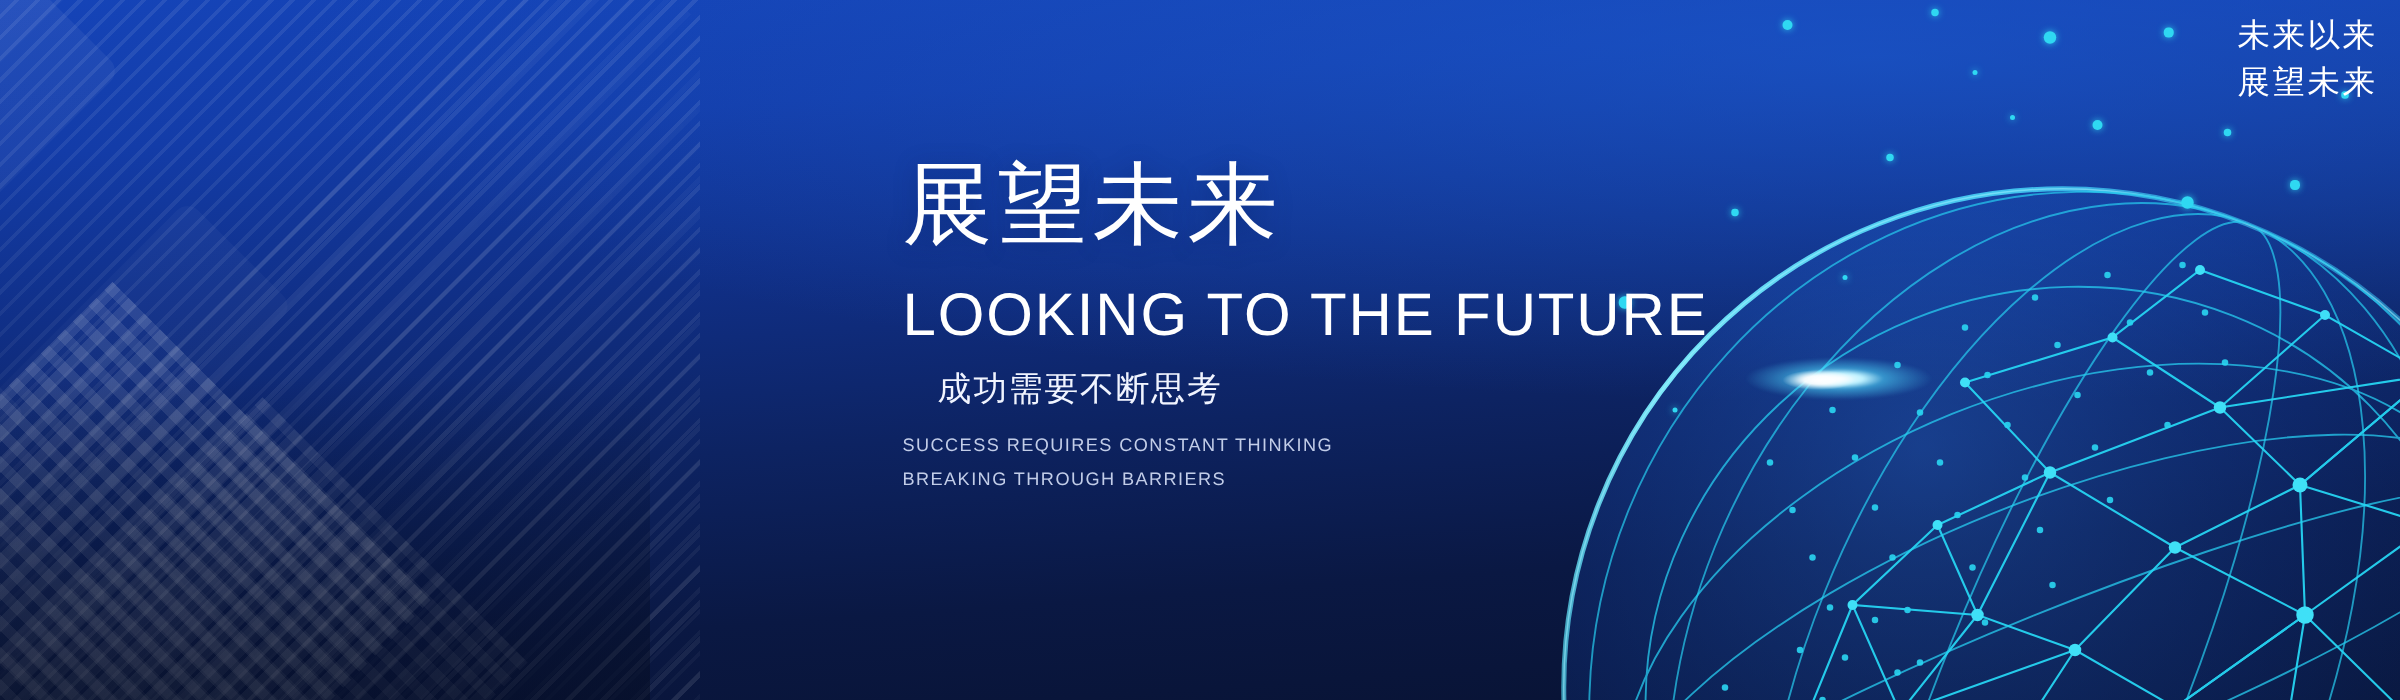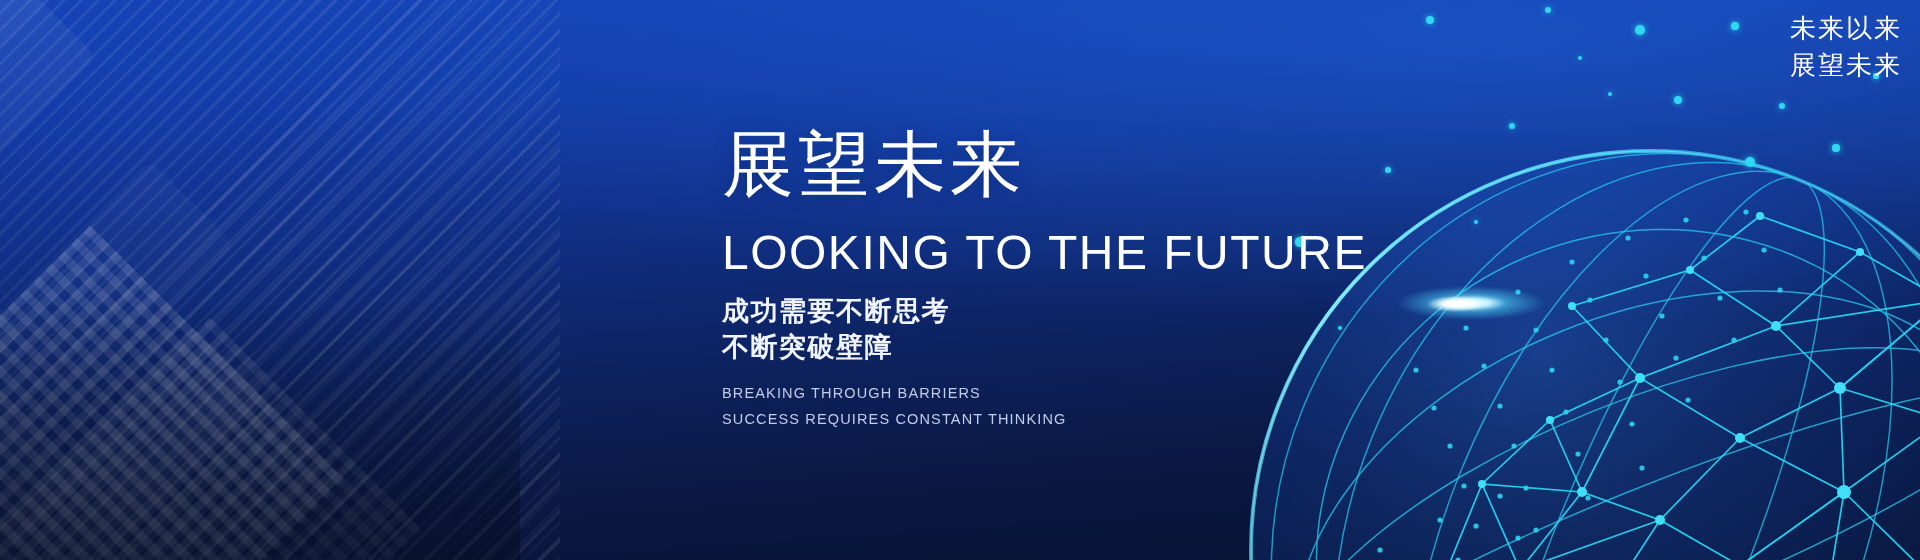--- a/index.html
+++ b/index.html
@@ -105,22 +105,22 @@
   .headline {
     color:#fff; font-weight:normal; font-size:72px; line-height:1.0;
     letter-spacing:4px; white-space:nowrap;
     text-shadow:0 2px 18px rgba(0,30,90,0.35);
   }
   .sub-en {
     margin-top:28px; color:#fff; font-size:48px; font-weight:300;
     letter-spacing:1.5px; line-height:1.05; white-space:nowrap;
   }
   .sub-cn {
-    margin-top:16px; color:#f0f4ff; font-size:27px; font-weight:700;
-    letter-spacing:1.5px; line-height:1.32; white-space:nowrap;
+    margin-top:16px; color:#f0f4ff; font-size:27px; font-weight:400;
+    letter-spacing:1.5px; line-height:1.32; white-space:nowrap;margin-left:28px;
   }
   .sub-small {
     margin-top:14px; color:#c2cde8; font-size:14.5px; font-weight:400;
     letter-spacing:1.15px; line-height:1.85; white-space:nowrap;
   }
 
   .corner-note {
     position:absolute; right:18px; top:10px;
     text-align:right; color:#fff; font-size:26px;
     font-weight:400; letter-spacing:2px; line-height:1.42;
@@ -317,25 +317,24 @@
       <i style="left: 1337.6px; top: 325.6px; width: 4.8px; height: 4.8px;"></i>
       <i style="left: 1578px; top: 56px; width: 4px; height: 4px;"></i>
       <i style="left: 1873.4px; top: 73.4px; width: 5.2px; height: 5.2px;"></i>
     </div>
 
   <div class="copy">
     <div class="headline">展望未来</div>
     <div class="sub-en">LOOKING TO THE FUTURE</div>
     <div class="sub-cn">
       <div>成功需要不断思考</div>
-      <div>不断突破壁障</div>
     </div>
     <div class="sub-small">
+      <div>SUCCESS REQUIRES CONSTANT THINKING</div>
       <div>BREAKING THROUGH BARRIERS</div>
-      <div>SUCCESS REQUIRES CONSTANT THINKING</div>
     </div>
   </div>
 
   <div class="corner-note">
     <div>未来以来</div>
     <div>展望未来</div>
   </div>
 
 </div>
 

